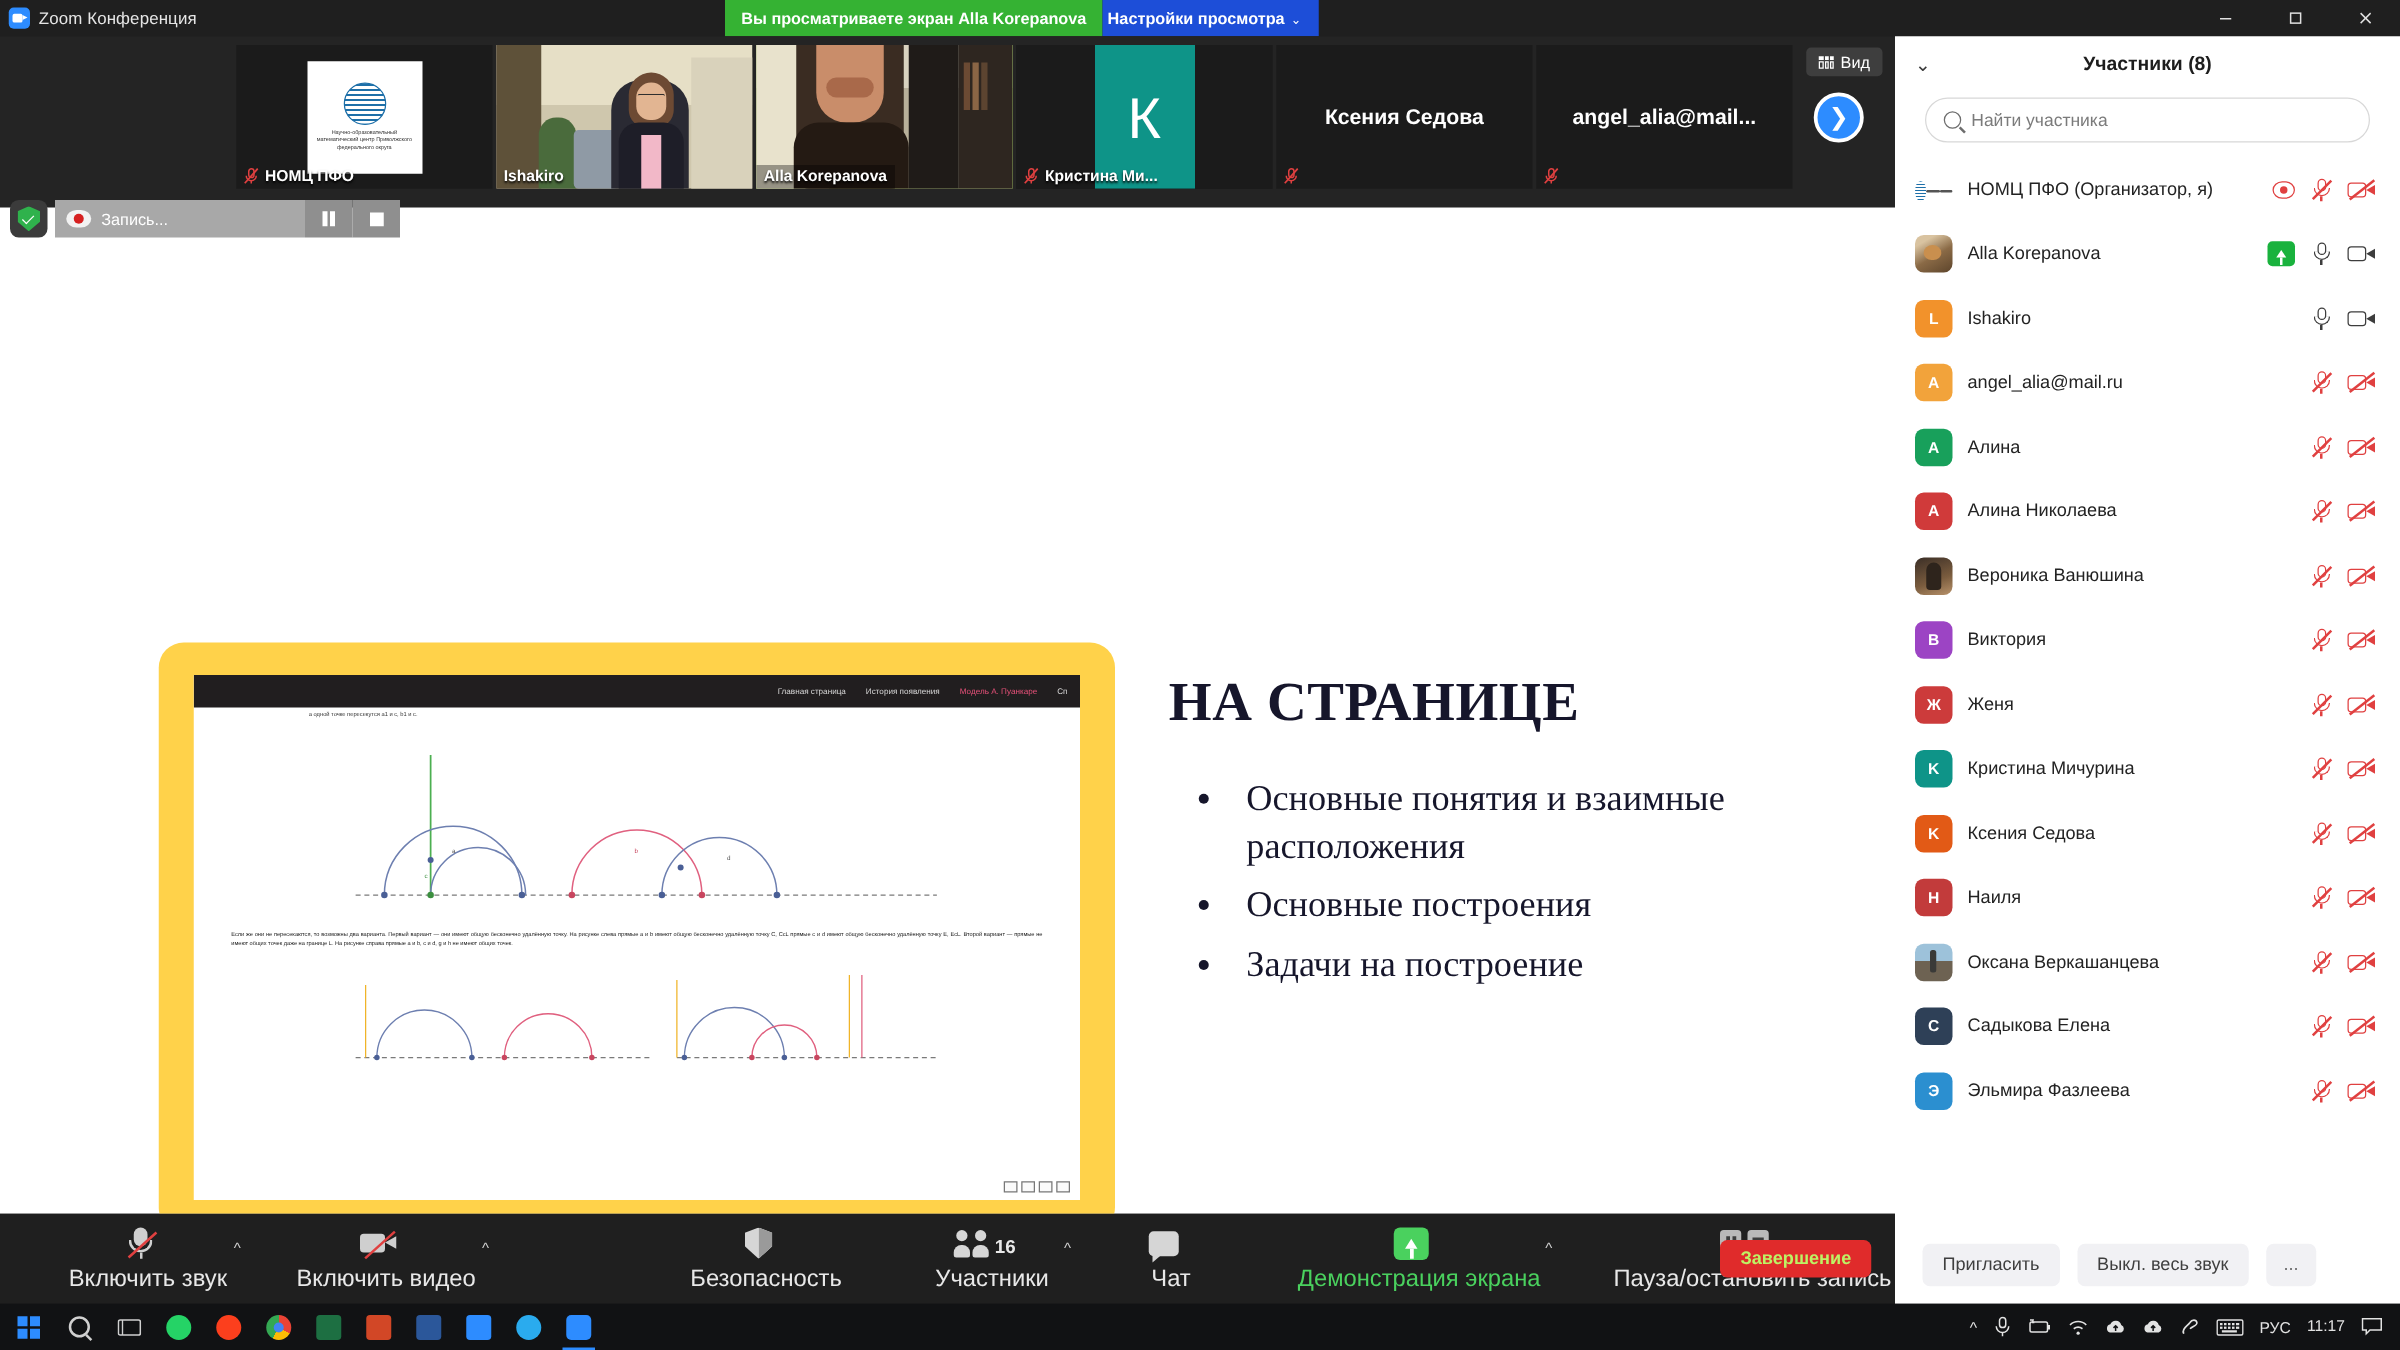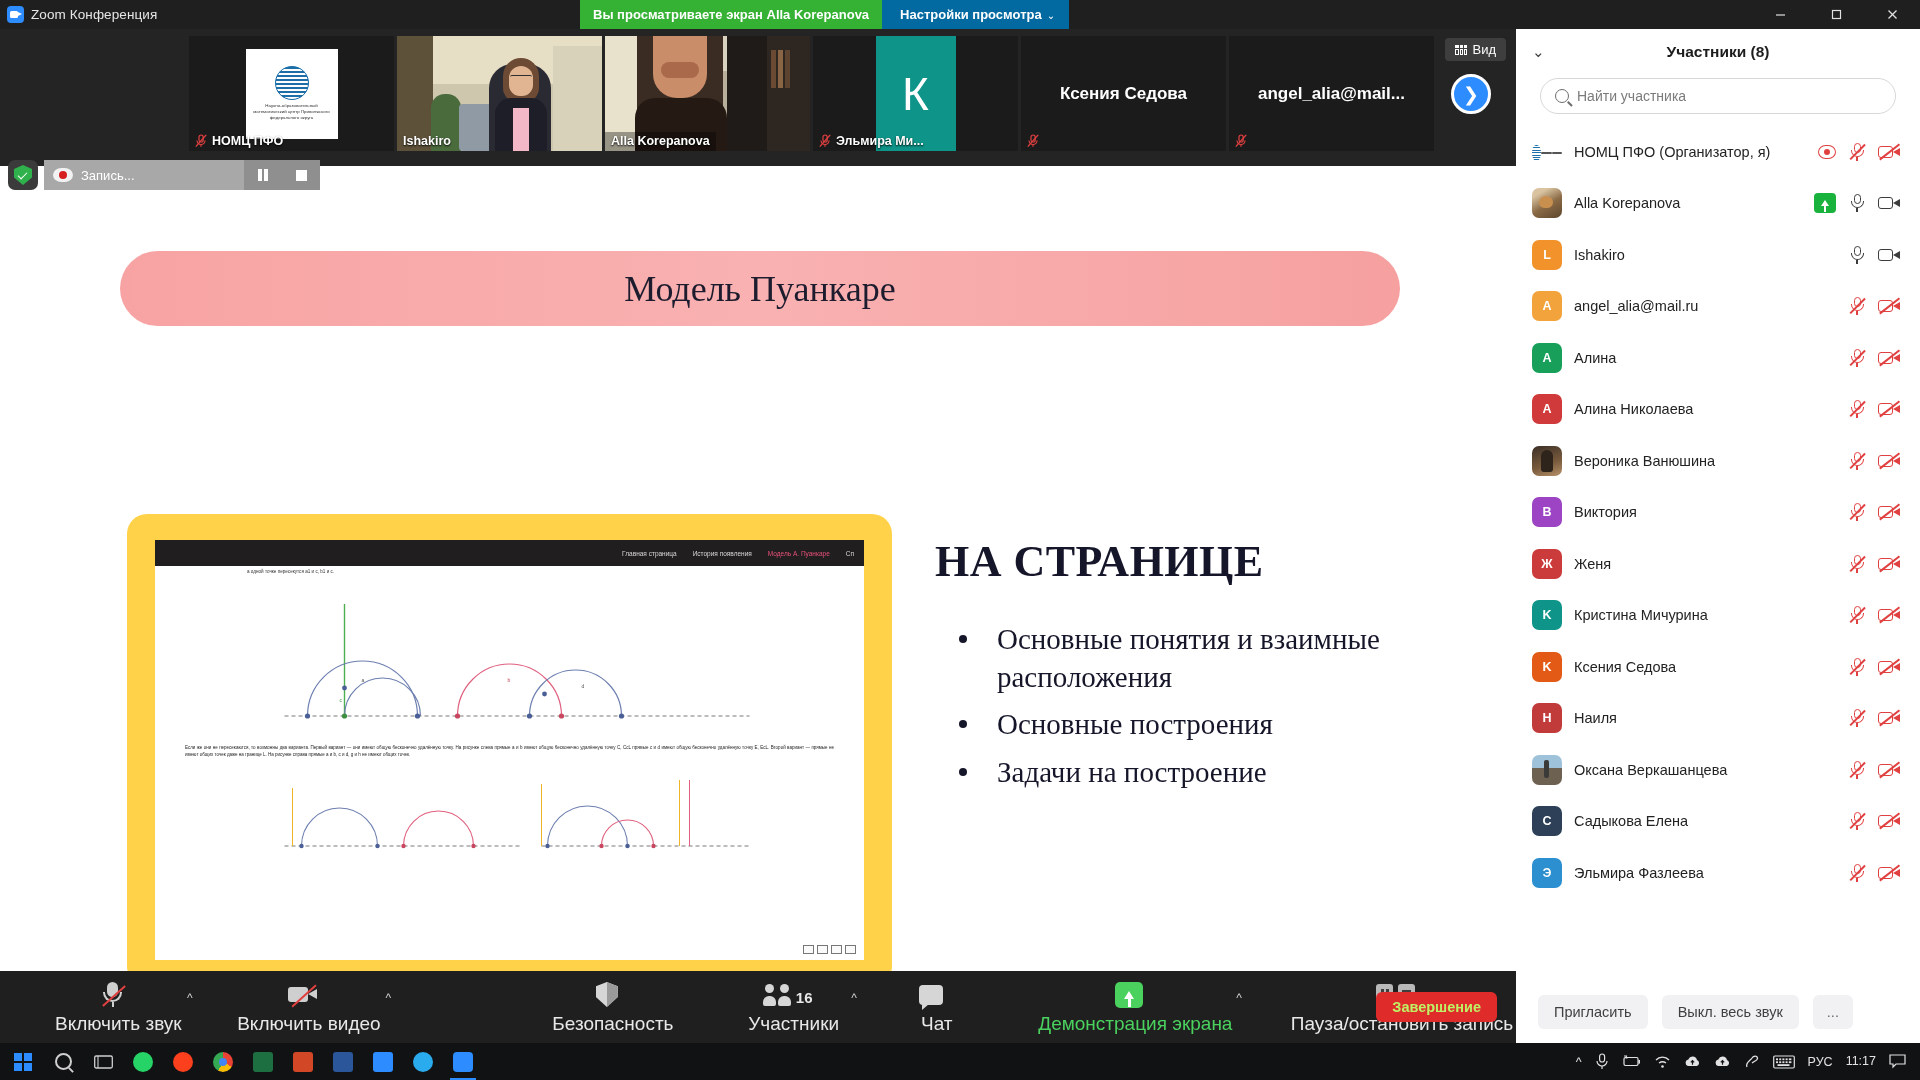--- a/index.html
+++ b/index.html
@@ -31,22 +31,22 @@
     width: 0; height: 0; border-top: 2.5px solid transparent;
     border-bottom: 2.5px solid transparent; border-left: 4px solid #fff;
   }
   .tb-title { color: #e6e6e6; font-size: 13.5px; letter-spacing: .1px; white-space: nowrap; }
   .tb-center { flex: 1; display: flex; align-items: center; justify-content: flex-start; height: 29px; }
   .share-banner {
     background: #35b233; color: #fff; font-size: 13px; font-weight: 700;
     height: 29px; line-height: 29px; padding: 0 13px; white-space: nowrap;
   }
   .view-opts {
-    background: #0369a1; color: #fff; font-size: 13px; font-weight: 700;
-    height: 29px; line-height: 29px; padding: 0 14px 0 18px; white-space: nowrap; text-align: center;
+    background: #1d4ed8; color: #fff; font-size: 13px; font-weight: 700;
+    height: 29px; line-height: 29px; padding: 0 14px 0 4px; white-space: nowrap; text-align: center;
   }
   .view-opts .chev { font-size: 10px; font-weight: 400; margin-left: 5px; }
   .tb-right { width: 210px; display: flex; justify-content: flex-end; height: 29px; }
   .winbtn {
     width: 56px; height: 29px; display: flex; align-items: center; justify-content: center;
     color: #e0e0e0; font-size: 14px;
   }
   .winbtn svg { display: block; }
 
   
@@ -476,21 +476,21 @@
           <span>К</span>
         </div>
       </div>
       <div class="vname">
         <svg class="mute-ico" viewBox="0 0 12 14">
           <rect x="4" y="1" width="4.2" height="7" rx="2.1" fill="none" stroke="#e04040" stroke-width="1.2"></rect>
           <path d="M2 6.5 A4 4 0 0 0 10 6.5" fill="none" stroke="#e04040" stroke-width="1.2"></path>
           <line x1="6" y1="10.5" x2="6" y2="12.8" stroke="#e04040" stroke-width="1.2"></line>
           <line x1="0.8" y1="12.6" x2="11.2" y2="0.9" stroke="#e04040" stroke-width="1.4"></line>
         </svg>
-        <span>Эльмира Ми...</span>
+        <span>Кристина Ми...</span>
       </div>
     </div>
 
     <div class="vtile">
       <div class="tile-name-only">Ксения Седова</div>
       <div class="vname">
         <svg class="mute-ico" viewBox="0 0 12 14">
           <rect x="4" y="1" width="4.2" height="7" rx="2.1" fill="none" stroke="#e04040" stroke-width="1.2"></rect>
           <path d="M2 6.5 A4 4 0 0 0 10 6.5" fill="none" stroke="#e04040" stroke-width="1.2"></path>
           <line x1="6" y1="10.5" x2="6" y2="12.8" stroke="#e04040" stroke-width="1.2"></line>
@@ -544,23 +544,20 @@
           </span>
       </div>
       <div class="rec-ctl">
         <span class="ico-stop"></span>
       </div>
     </div>
   </div>
 
   <div class="stage">
 
-    <div class="slide-title">
-      <span>Модель Пуанкаре</span>
-    </div>
 
     <div class="monitor">
 
       <div class="mon-frame">
         <div class="mon-screen">
 
           <div class="wp-nav">
             <span>Главная страница</span>
             <span>История появления</span>
             <span class="active">Модель А. Пуанкаре</span>

